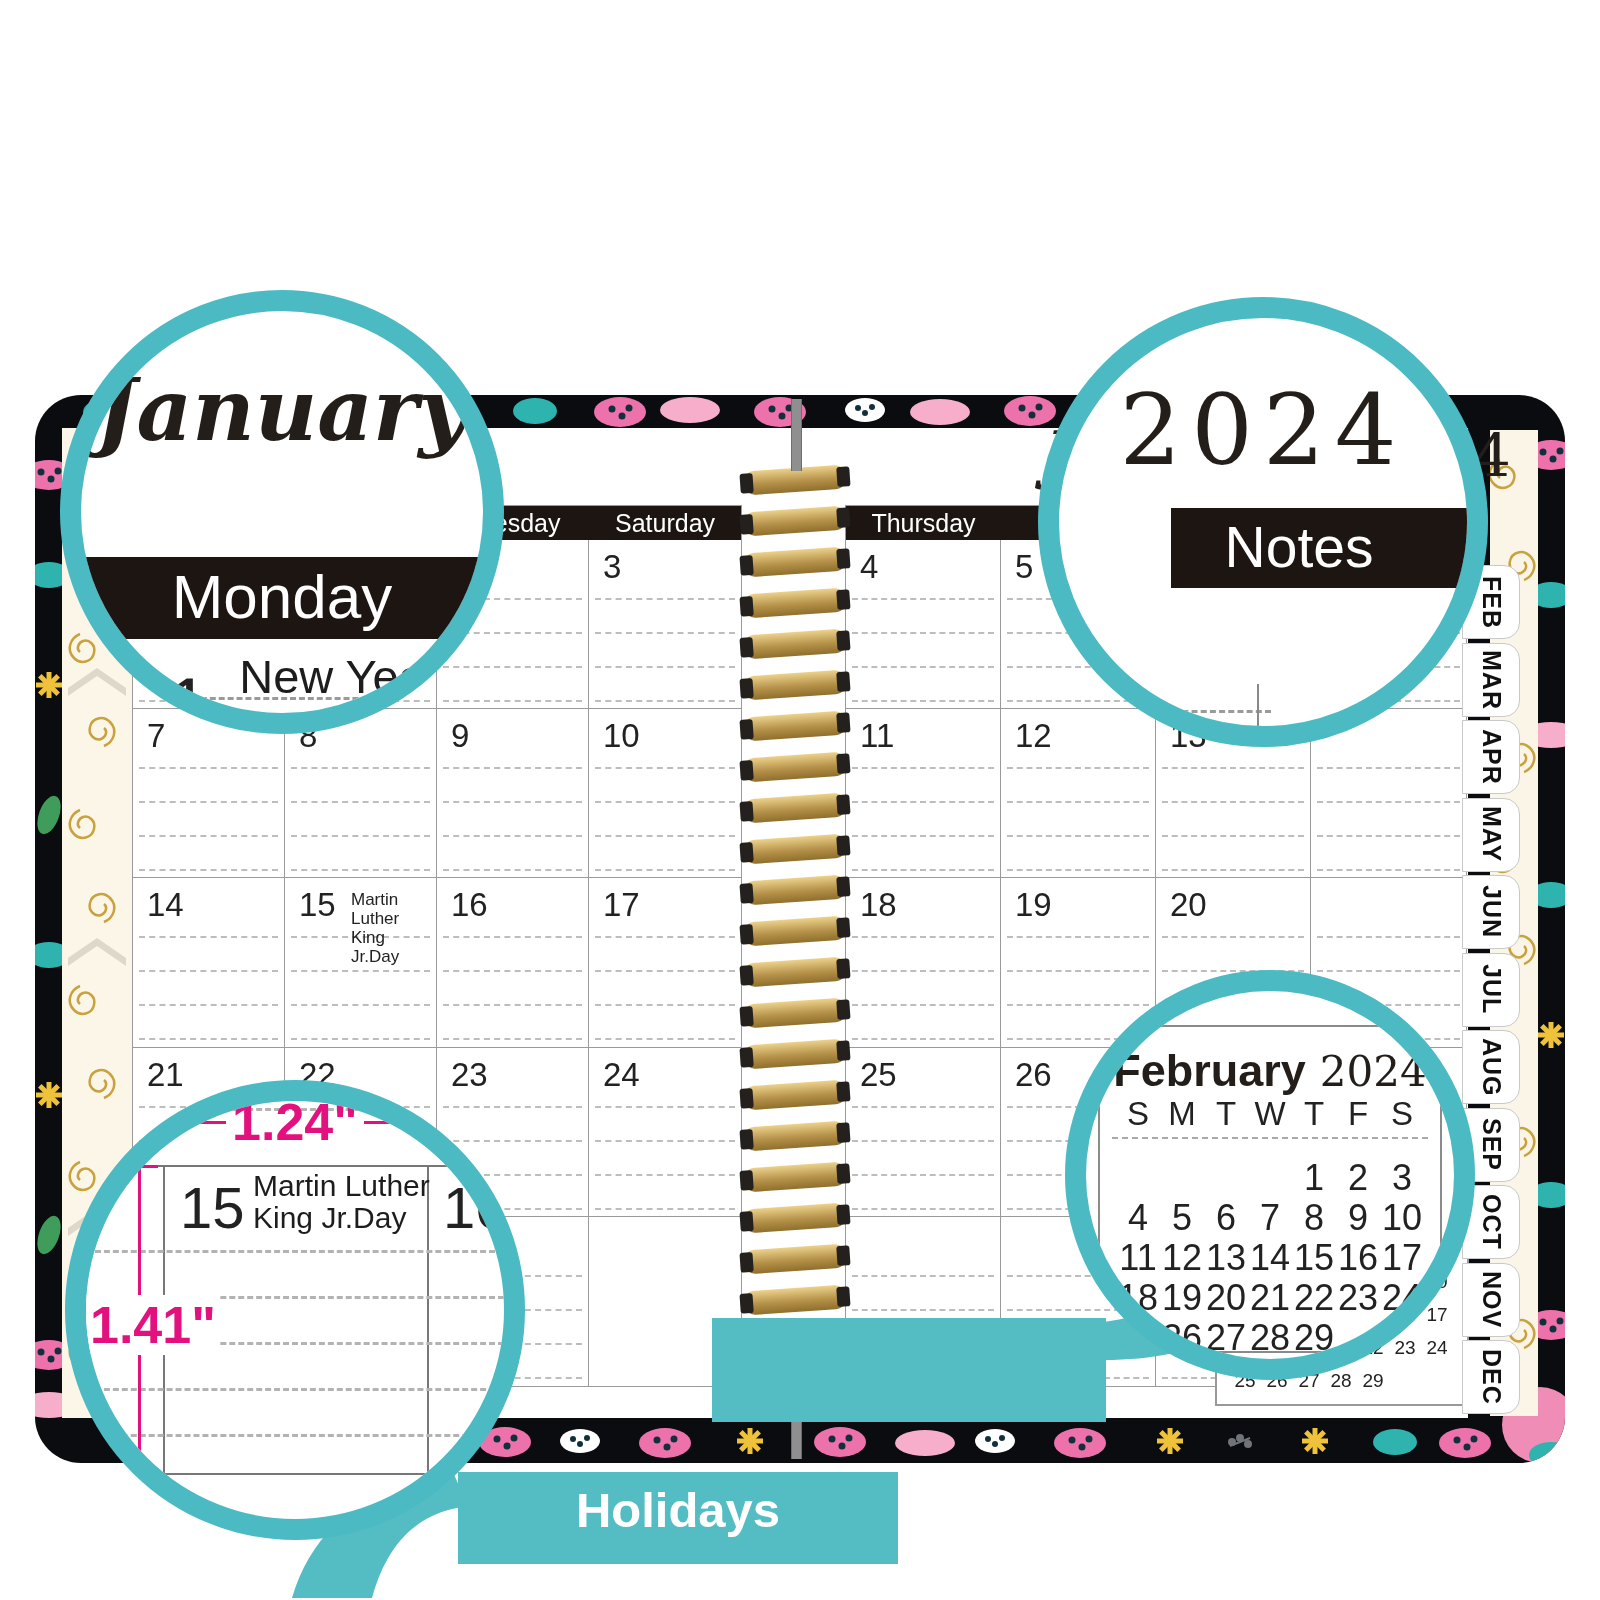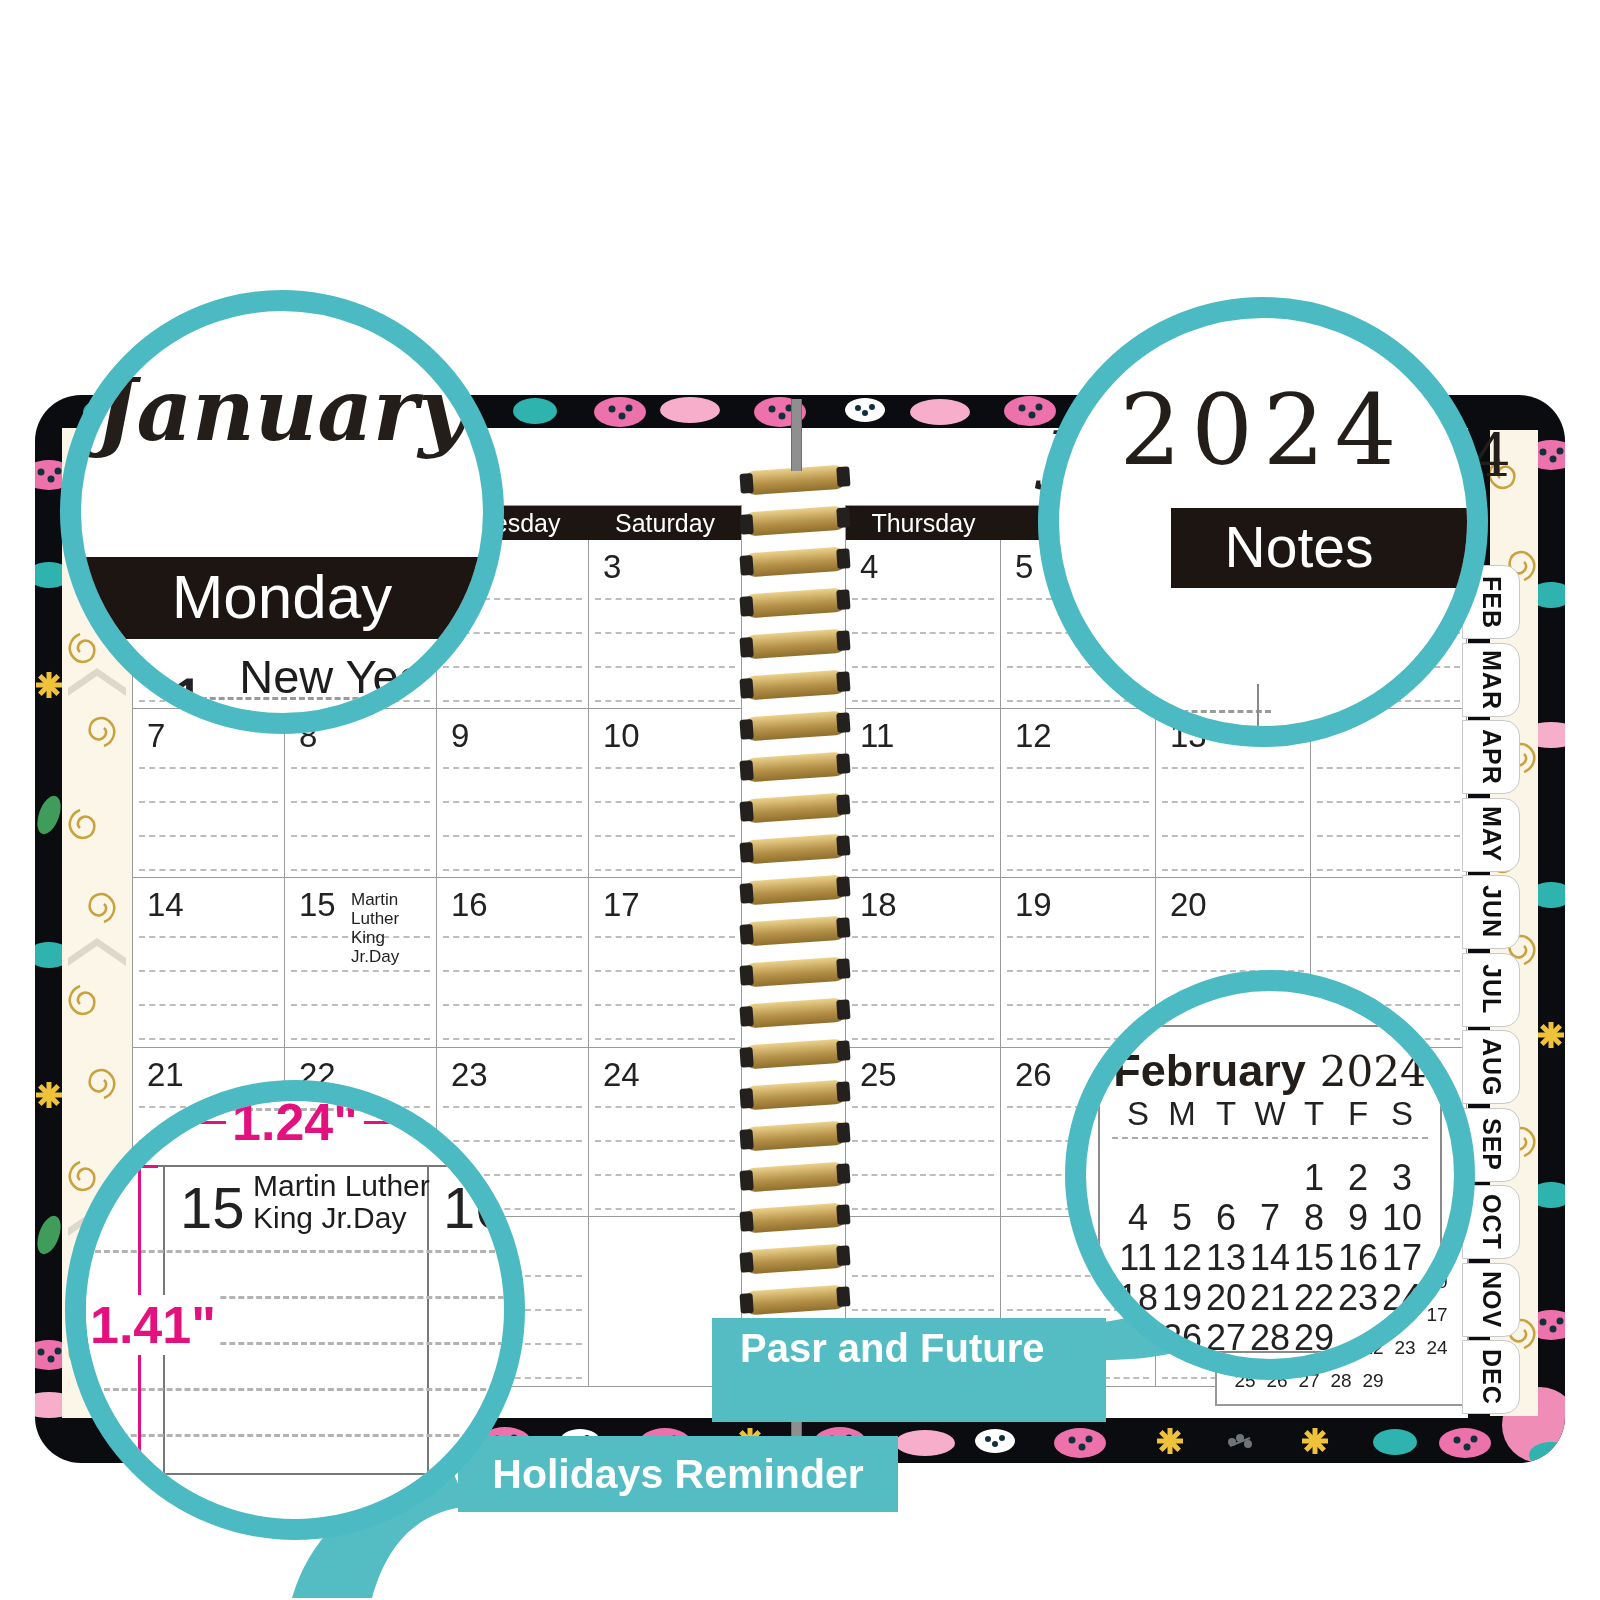--- a/index.html
+++ b/index.html
@@ -45,21 +45,21 @@
   .mctitle{position:absolute;left:0;width:100%;display:flex;justify-content:center;align-items:baseline;gap:10px;color:#241e1a;}
   .mctitle .mcy{font-family:"DejaVu Serif",serif;font-weight:normal;}
   .mcl,.mcn{position:absolute;text-align:center;color:#222;}
   .mcsep{position:absolute;border-top:2px dashed #aaa;}
   
   .lbl{position:absolute;background:#54BDC4;color:#fff;font-weight:bold;}
   .lbl-mt{left:432px;top:288px;width:314px;height:74px;font-size:43px;line-height:74px;text-align:center;}
   .lbl-ns{left:806px;top:288px;width:304px;height:77px;font-size:43px;line-height:77px;text-align:center;}
   .lbl-pf{left:712px;top:1318px;width:394px;height:104px;font-size:40px;line-height:46px;padding-top:7px;box-sizing:border-box;}
   .lbl-pf span{display:block;margin-left:28px;}
-  .lbl-hr{left:458px;top:1436px;width:440px;height:76px;font-size:41px;line-height:76px;text-align:center;}
+  .lbl-hr{left:458px;top:1472px;width:440px;height:92px;font-size:49px;line-height:76px;text-align:center;}
   
   .circle{position:absolute;border:21px solid #4CBAC3;border-radius:50%;background:#fff;overflow:hidden;box-sizing:border-box;}
   .cA{left:60px;top:290px;width:444px;height:444px;}
   .cB{left:1038px;top:297px;width:450px;height:450px;}
   .cC{left:65px;top:1080px;width:460px;height:460px;}
   .cD{left:1065px;top:970px;width:410px;height:410px;}
   .cA-month{position:absolute;top:48px;width:100%;text-align:center;font-size:86px;color:#241e1a;}
   .cA-bar{position:absolute;top:246px;height:82px;left:-25px;right:-25px;background:#1C1512;}
   .cA-bar span{display:block;color:#fff;font-size:62px;line-height:80px;text-align:center;}
   .cA-vline{position:absolute;left:20px;top:332px;width:2px;height:108px;background:#777;}
@@ -683,21 +683,20 @@
         </div>
       </div>
   </div>
 
   <svg id="connectors" width="1600" height="1600" style="position:absolute;left:0;top:0;pointer-events:none">
     <path d="M 452 1470 C 372 1480 312 1528 292 1598 L 372 1598 C 388 1540 420 1512 468 1506 Z" fill="#54BDC4"></path>
     <path d="M 1104 1322 C 1146 1316 1172 1304 1192 1286 L 1226 1330 C 1196 1352 1152 1360 1104 1360 Z" fill="#54BDC4"></path>
   </svg>
 
   <div class="lbl lbl-pf">
-    <span>Pasr and Future</span>
   </div>
   <div class="lbl lbl-hr"><span>Holidays Reminder</span></div>
 
   <div class="circle cA">
     <div class="cA-month script">January</div>
     <div class="cA-bar">
         <span>Monday</span>
       </div>
     <div class="cA-vline"></div>
     <div class="cA-row">

